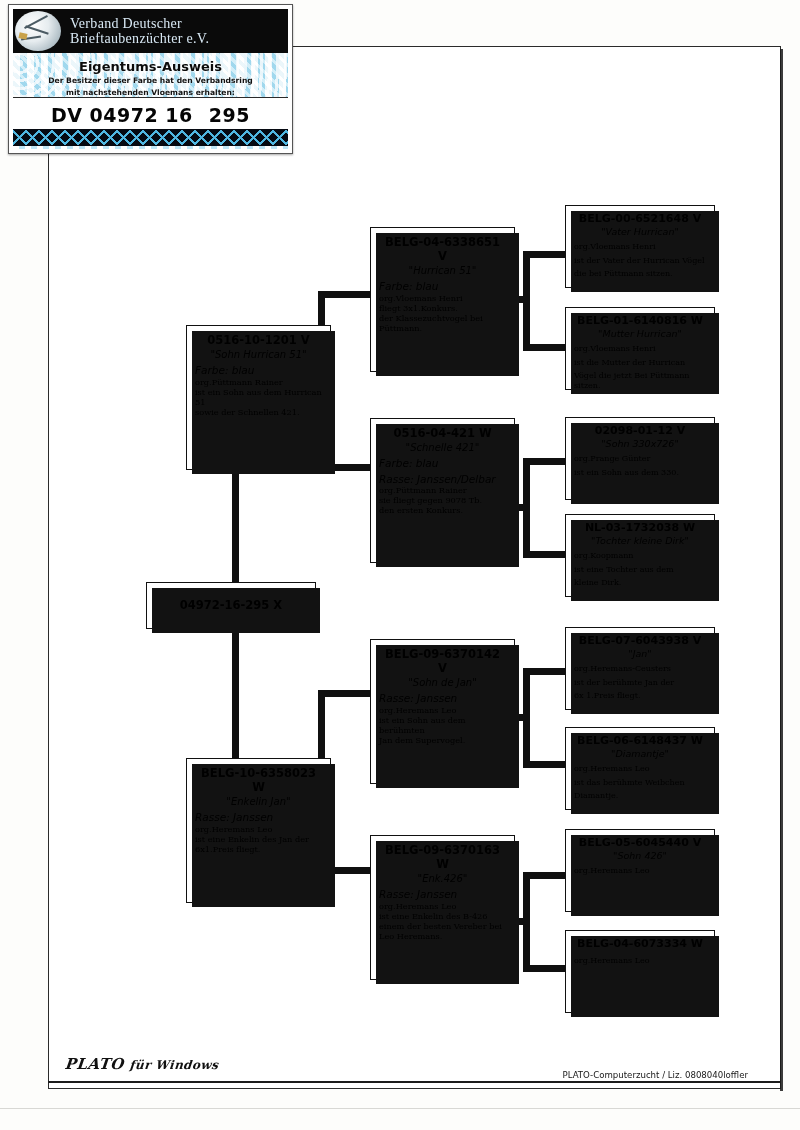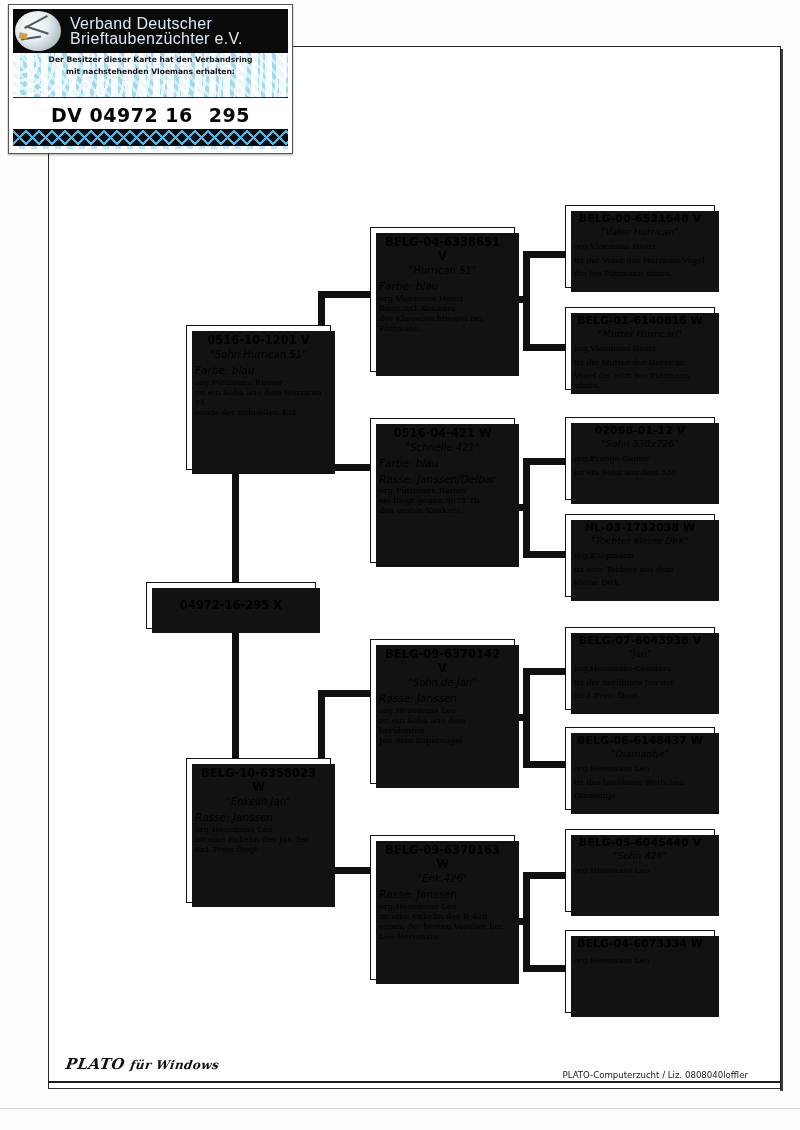--- a/index.html
+++ b/index.html
@@ -54,23 +54,23 @@
   .card-logo .wing {
     position: absolute; background: #4a5a63;
   }
   .card-logo .w1 { left: 8px; top: 10px; width: 26px; height: 2px; transform: rotate(-28deg); }
   .card-logo .w2 { left: 10px; top: 18px; width: 24px; height: 2px; transform: rotate(18deg); }
   .card-logo .w3 { left: 6px; top: 26px; width: 20px; height: 2px; transform: rotate(-8deg); }
   .card-logo .beak {
     left: 4px; top: 22px; width: 8px; height: 6px; background: #c9a24a; transform: rotate(12deg);
   }
   .card-title {
-    font-size: 16px; line-height: 15px; letter-spacing: .3px;
+    font-size: 14px; line-height: 15px; letter-spacing: .3px;
     margin-left: 9px; color: #d9e9f5;
-    font-family: Liberation Sans, sans-serif;
+    font-family: Liberation Serif, serif;
   }
   .card-body {
     position: absolute; left: 4px; top: 48px; right: 4px; bottom: 4px;
     background:
       repeating-linear-gradient(90deg, #ffffff 0 7px, #a8dcf0 7px 14px),
       #d9f0fa;
   }
   .guilloche {
     position:absolute; inset:0;
     background:
@@ -206,21 +206,22 @@
         <span class="wing w3"></span>
         <span class="wing beak"></span>
     </div>
     <div class="card-title">
       <div>Verband Deutscher</div>
       <div>Brieftaubenzüchter e.V.</div>
     </div>
   </div>
   <div class="card-body">
     <div class="guilloche"></div>
-    <div class="cb-sub">Der Besitzer dieser Karte hat den Verbandsring</div>
+    <div class="cb-title">Eigentums-Ausweis</div>
+    <div class="cb-sub">Der Besitzer dieser Farbe hat den Verbandsring</div>
     <div class="cb-sub">mit nachstehenden Vloemans erhalten:</div>
     <div class="cb-numberbar">
       <div class="cb-number">
         <span>DV 04972 16</span><span class="gap"></span><span>295</span>
       </div>
     </div>
     <div class="cb-guillochebar" id="gbar">
         <span class="gx" style="left: 0px;"></span>
         <span class="gx" style="left: 13px;"></span>
         <span class="gx" style="left: 26px;"></span>

